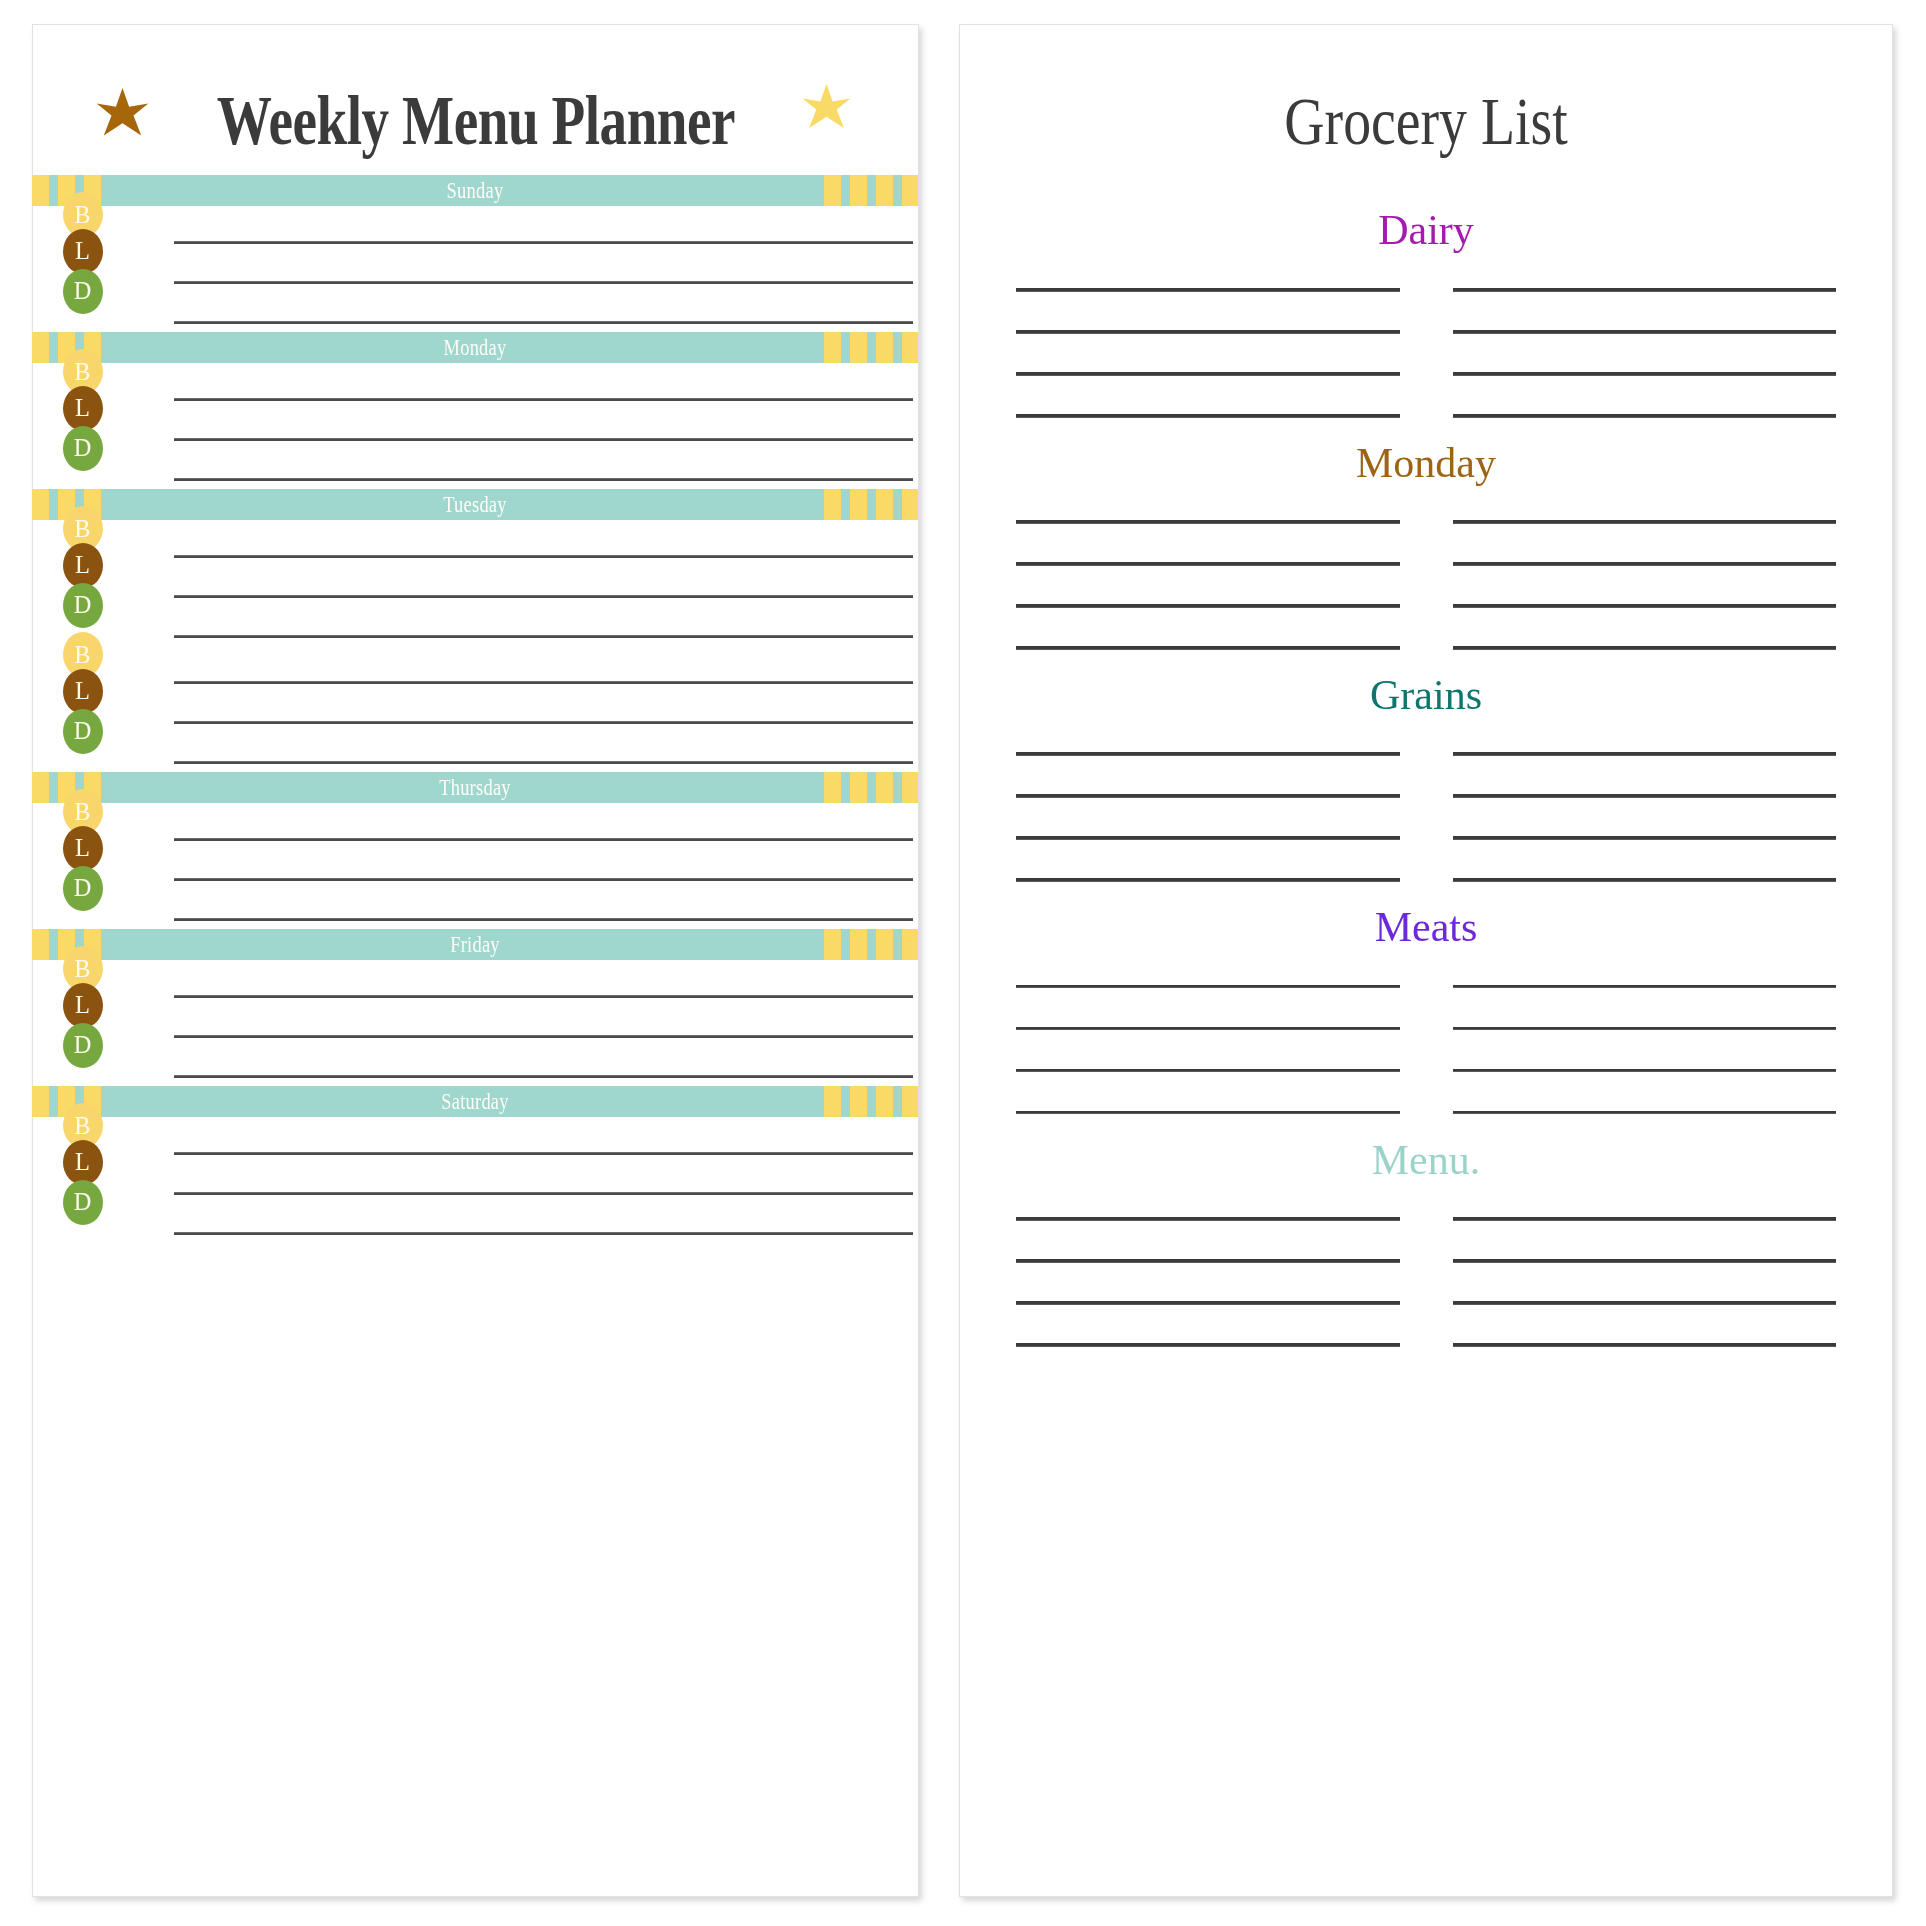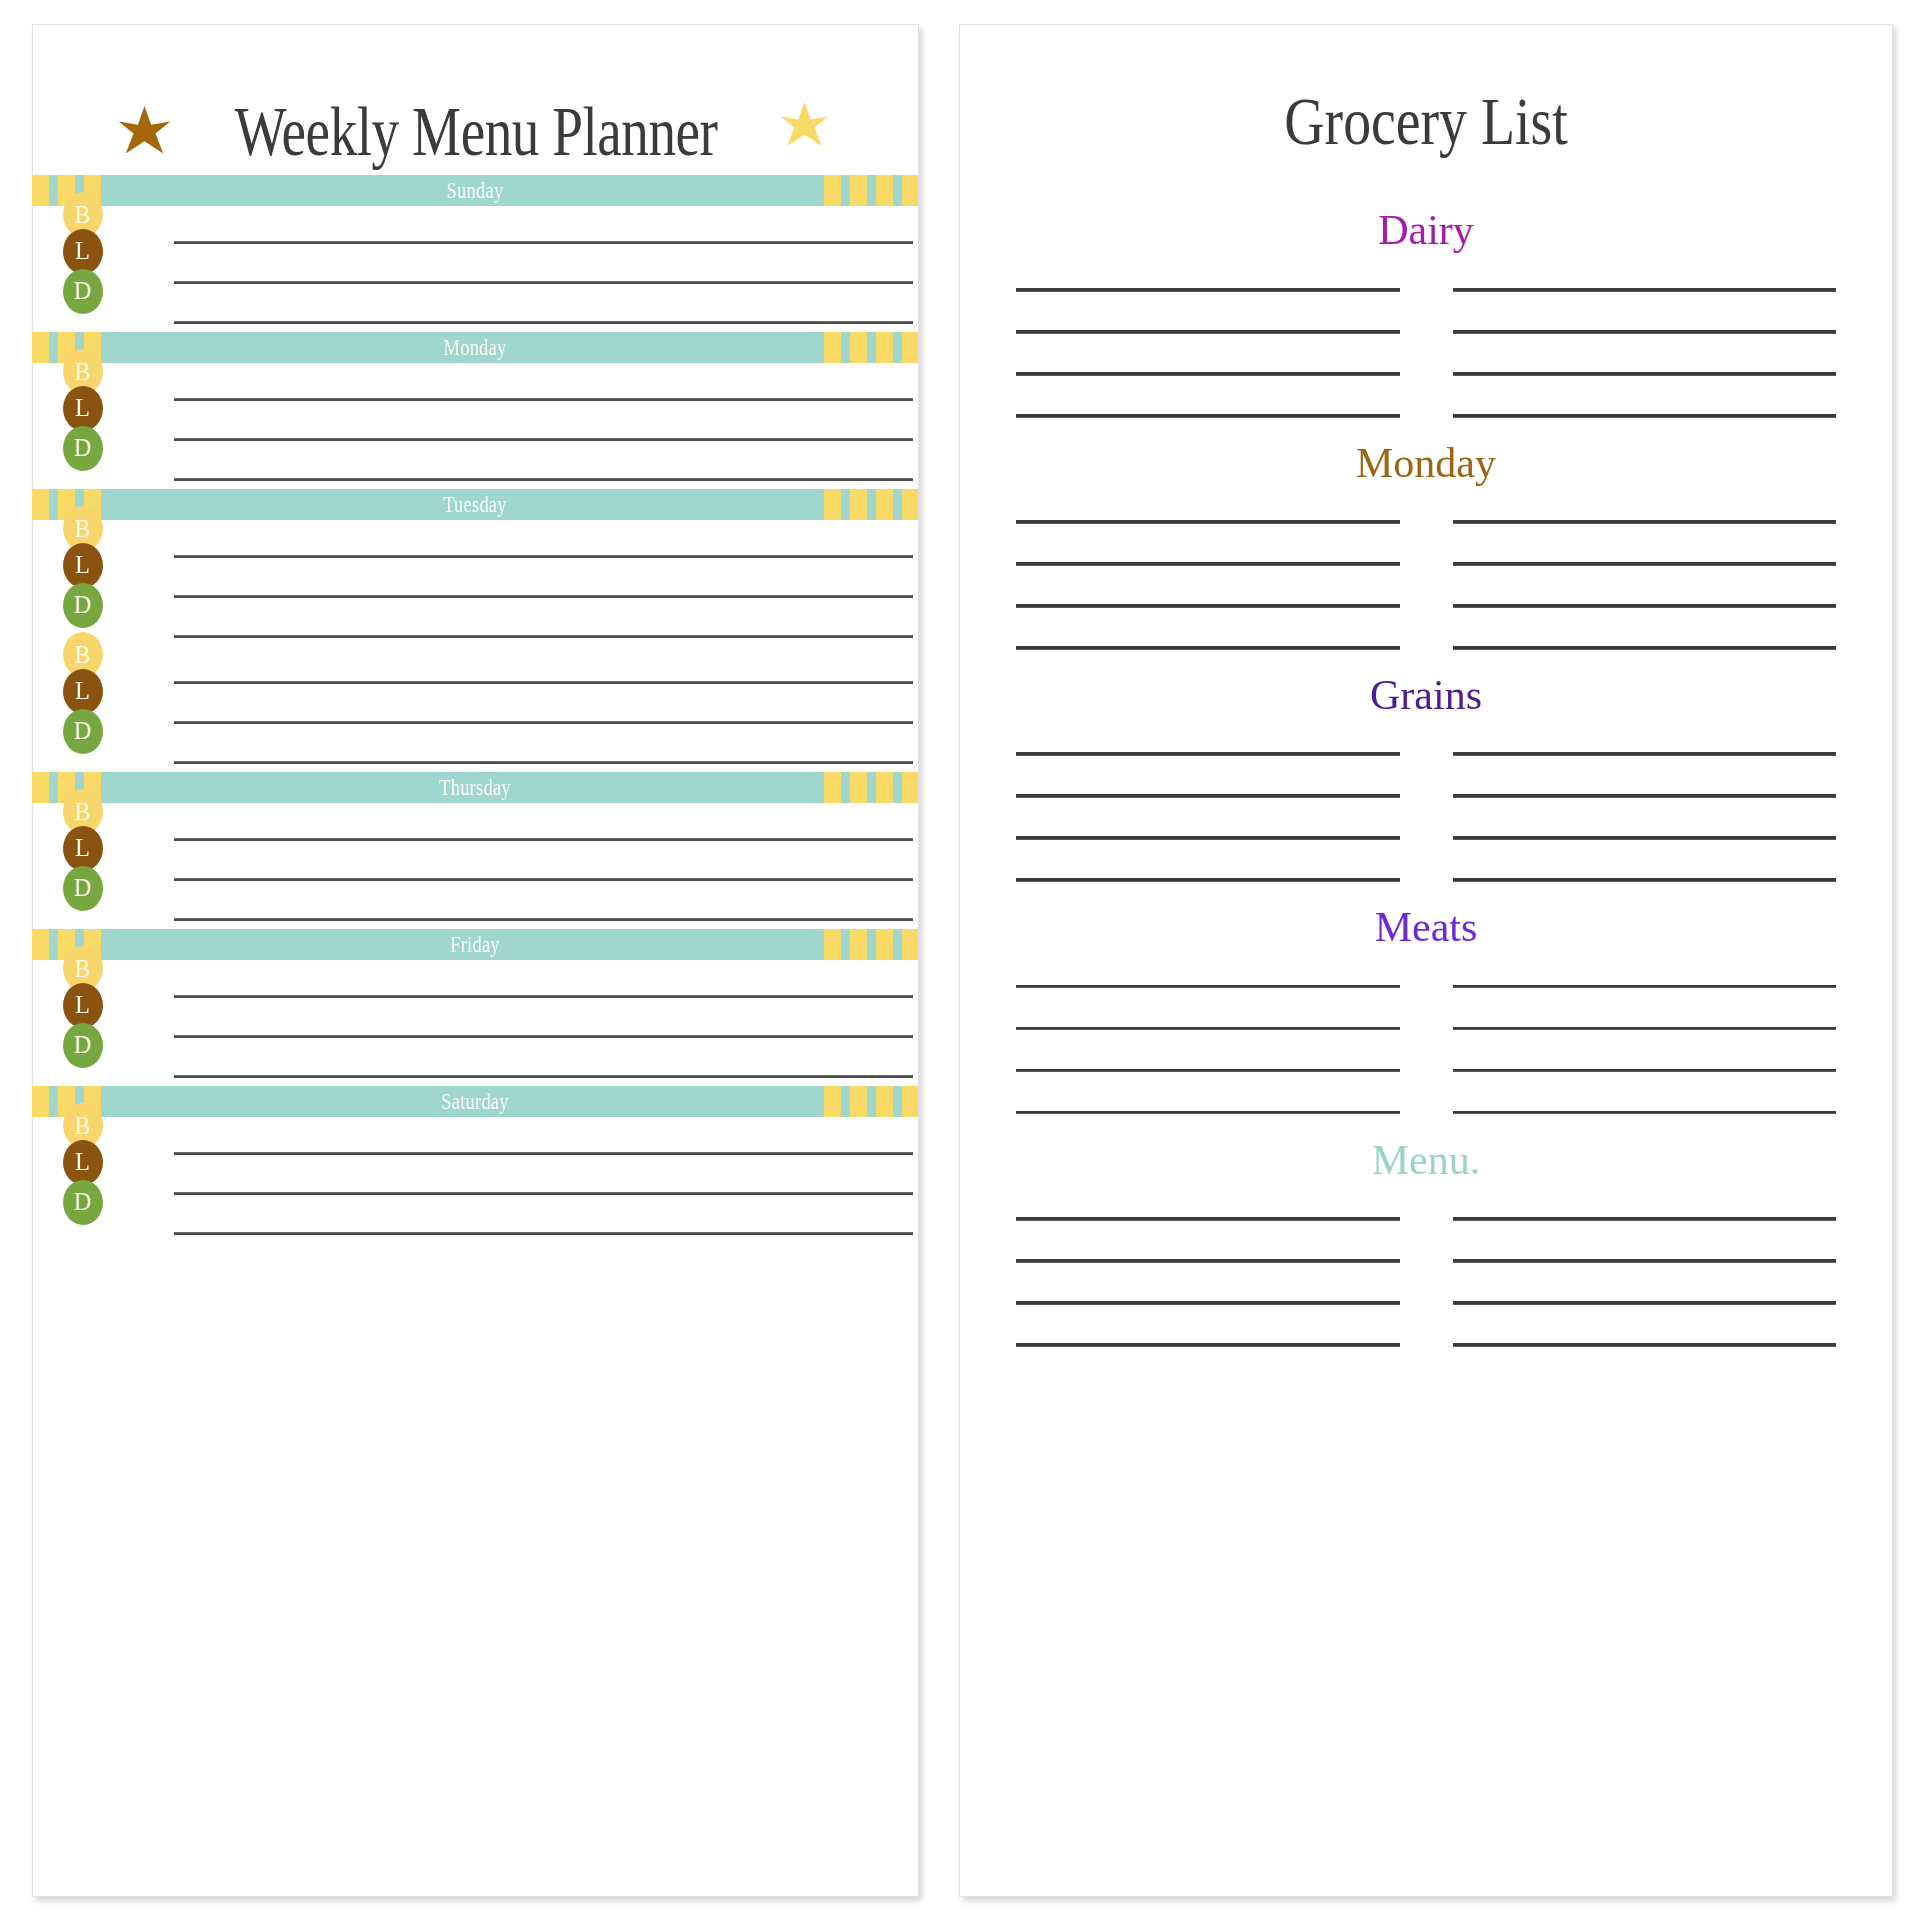--- a/index.html
+++ b/index.html
@@ -32,23 +32,24 @@
   .page-right { left: 959px; width: 934px; }
 
   
   .planner-title-row {
     position: absolute;
     top: 62px;
     left: 0;
     width: 100%;
     height: 90px;
     display: flex;
-    align-items: center;
+    align-items: flex-start;
     justify-content: center;
     gap: 7px;
+    font-weight: bold;
   }
   .planner-title {
     font-family: "Liberation Serif", serif;
     font-size: 69px;
     line-height: 1;
     color: #3b3b3b;
     letter-spacing: -0.6px;
     transform: scaleX(0.80);
     transform-origin: center center;
     white-space: nowrap;
@@ -428,21 +429,21 @@
             </div>
             <div class="gline-cell">
               <div class="gline"></div>
             </div>
             <div class="gline-cell">
               <div class="gline"></div>
             </div>
           </div>
         </div>
         <div class="gsection">
-          <div class="gsection-title" style="color: #4c1d95;">Grains</div>
+          <div class="gsection-title" style="color: #0f766e;">Grains</div>
           <div class="gsection-lines">
             <div class="gline-cell">
               <div class="gline"></div>
             </div>
             <div class="gline-cell">
               <div class="gline"></div>
             </div>
             <div class="gline-cell">
               <div class="gline"></div>
             </div>

